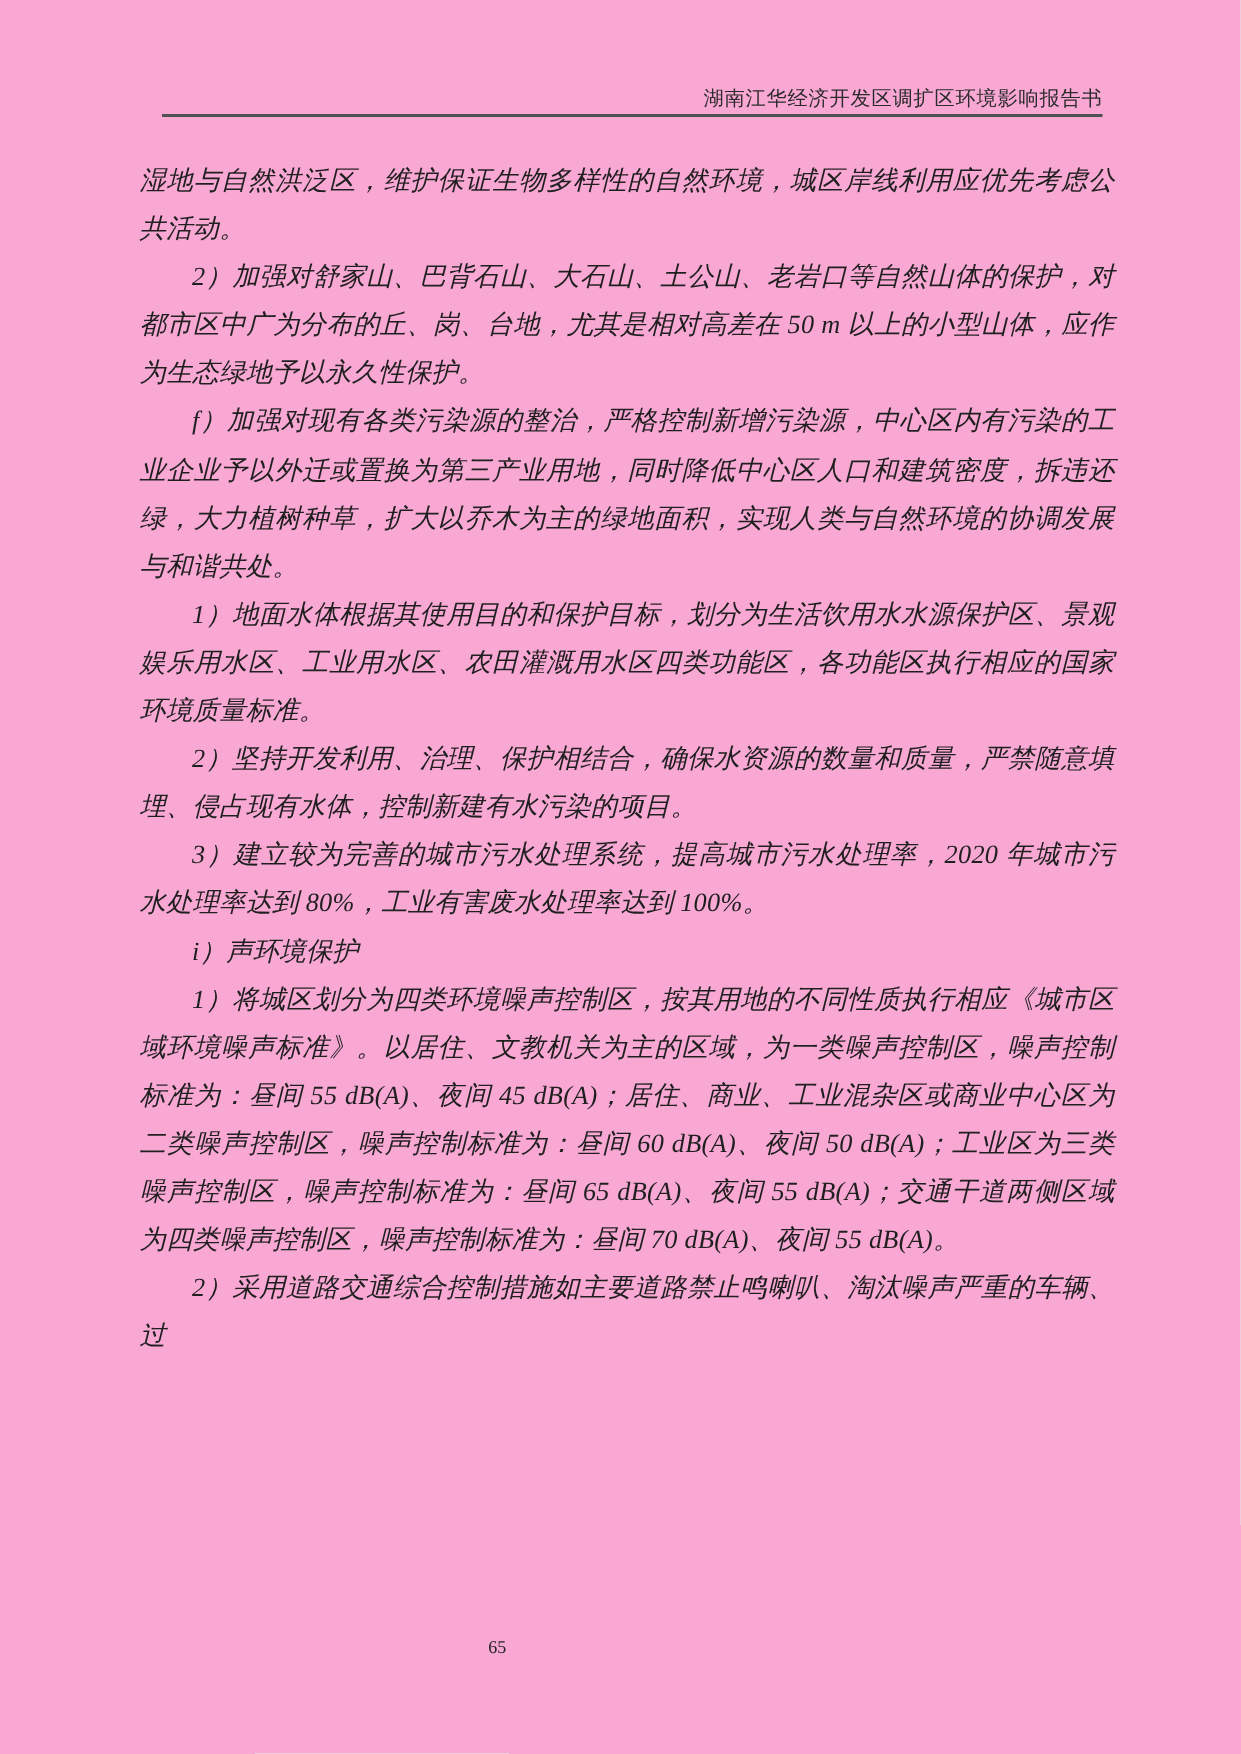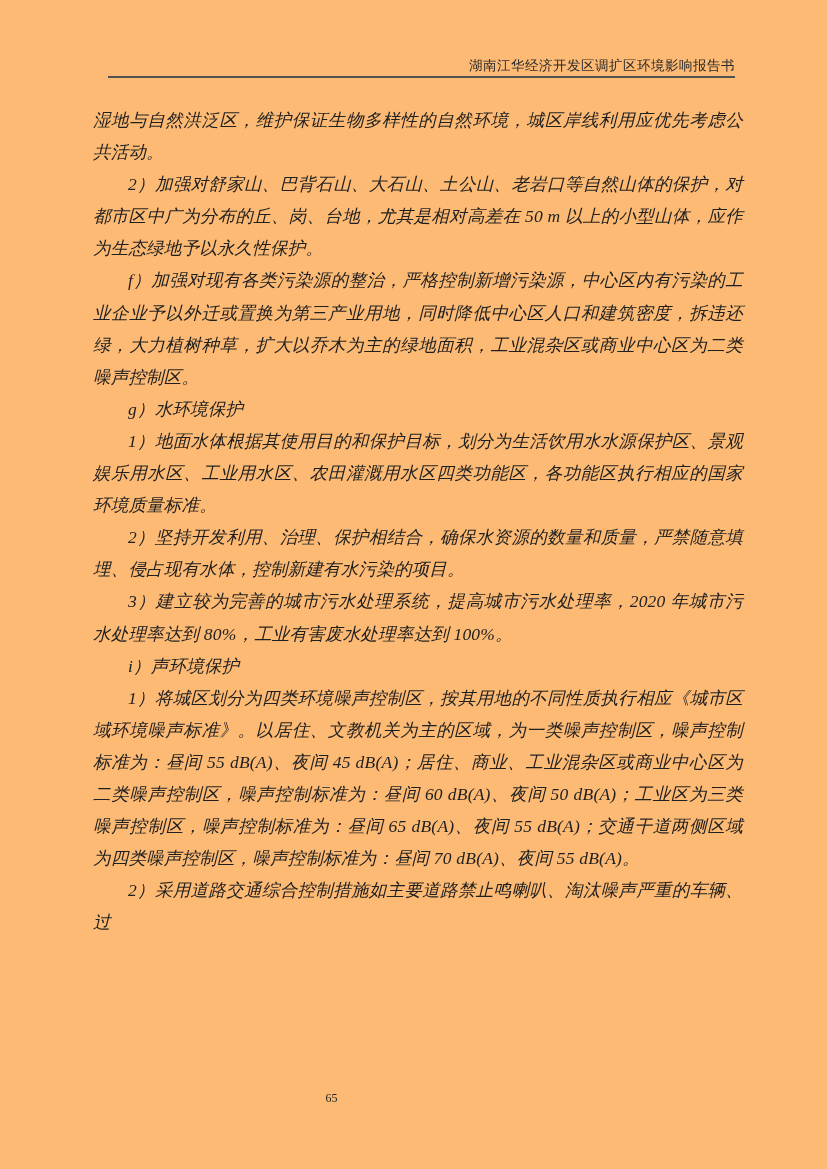--- a/index.html
+++ b/index.html
@@ -6,21 +6,21 @@
   html, body {
     margin: 0;
     padding: 0;
     background: #e8e8e8;
   }
   .page {
     position: relative;
     width: 827px;
     height: 1169px;
     margin: 0 auto;
-    background: #fdba74;
+    background: #f9a8d4;
     overflow: hidden;
     font-family: "Liberation Serif", "DejaVu Serif", serif;
     color: #1f1f1f;
   }
   .page-header-title {
     position: absolute;
     top: 57px;
     right: 92px;
     font-size: 13.5px;
     letter-spacing: 0.5px;
@@ -68,22 +68,21 @@
 
 <div class="page">
 
   <div class="page-header-title">湖南江华经济开发区调扩区环境影响报告书</div>
 
   <div class="page-header-rule"></div>
 
   <div class="doc-body">
     <p>湿地与自然洪泛区，维护保证生物多样性的自然环境，城区岸线利用应优先考虑公共活动。</p>
     <p class="indent">2）加强对舒家山、巴背石山、大石山、土公山、老岩口等自然山体的保护，对都市区中广为分布的丘、岗、台地，尤其是相对高差在 50 m 以上的小型山体，应作为生态绿地予以永久性保护。</p>
-    <p class="indent">f）加强对现有各类污染源的整治，严格控制新增污染源，中心区内有污染的工业企业予以外迁或置换为第三产业用地，同时降低中心区人口和建筑密度，拆违还绿，大力植树种草，扩大以乔木为主的绿地面积，工业混杂区或商业中心区为二类噪声控制区。</p>
-    <p class="indent">g）水环境保护</p>
+    <p class="indent">f）加强对现有各类污染源的整治，严格控制新增污染源，中心区内有污染的工业企业予以外迁或置换为第三产业用地，同时降低中心区人口和建筑密度，拆违还绿，大力植树种草，扩大以乔木为主的绿地面积，实现人类与自然环境的协调发展与和谐共处。</p>
     <p class="indent">1）地面水体根据其使用目的和保护目标，划分为生活饮用水水源保护区、景观娱乐用水区、工业用水区、农田灌溉用水区四类功能区，各功能区执行相应的国家环境质量标准。</p>
     <p class="indent">2）坚持开发利用、治理、保护相结合，确保水资源的数量和质量，严禁随意填埋、侵占现有水体，控制新建有水污染的项目。</p>
     <p class="indent">3）建立较为完善的城市污水处理系统，提高城市污水处理率，2020 年城市污水处理率达到 80%，工业有害废水处理率达到 100%。</p>
     <p class="indent">i）声环境保护</p>
     <p class="indent">1）将城区划分为四类环境噪声控制区，按其用地的不同性质执行相应《城市区域环境噪声标准》。以居住、文教机关为主的区域，为一类噪声控制区，噪声控制标准为：昼间 55 dB(A)、夜间 45 dB(A)；居住、商业、工业混杂区或商业中心区为二类噪声控制区，噪声控制标准为：昼间 60 dB(A)、夜间 50 dB(A)；工业区为三类噪声控制区，噪声控制标准为：昼间 65 dB(A)、夜间 55 dB(A)；交通干道两侧区域为四类噪声控制区，噪声控制标准为：昼间 70 dB(A)、夜间 55 dB(A)。</p>
     <p class="indent">2）采用道路交通综合控制措施如主要道路禁止鸣喇叭、淘汰噪声严重的车辆、过</p>
   </div>
 
   <div class="page-number">65</div>
 

